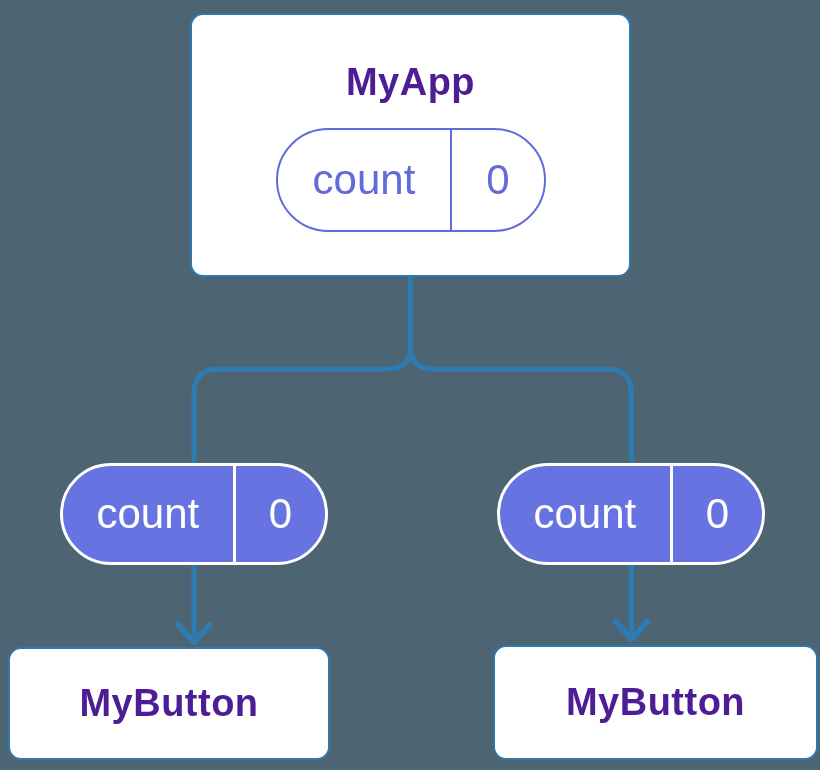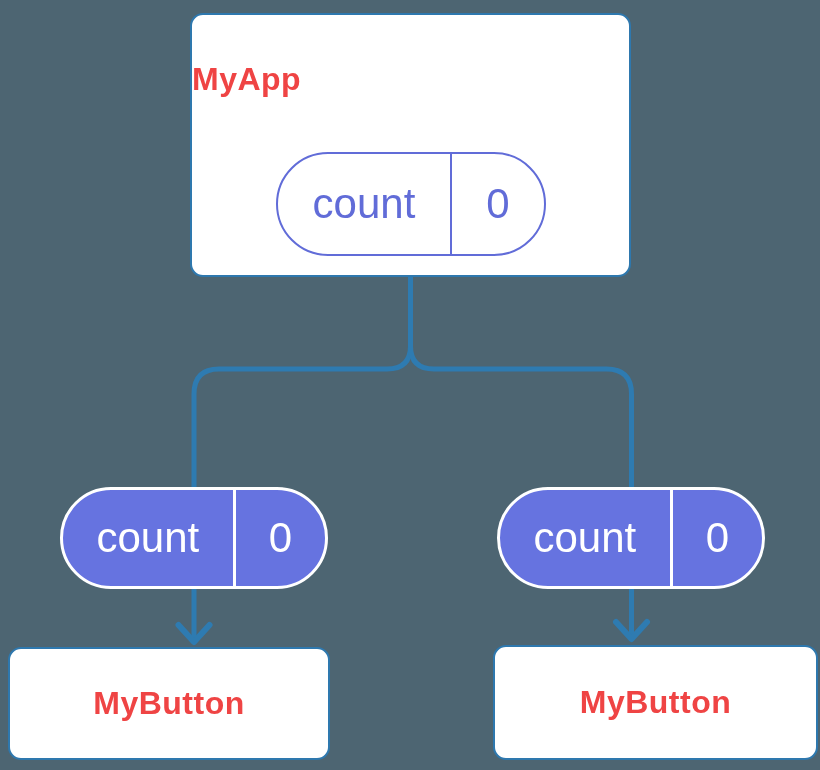--- a/index.html
+++ b/index.html
@@ -30,24 +30,25 @@
     box-sizing: border-box;
     z-index: 1;
   }
   .node-root {
     left: 190px;
     top: 13px;
     width: 441px;
     height: 264px;
   }
   .node-title {
-    font-size: 32px;
+    font-size: 38px;
     font-weight: 700;
-    color: #ef4444;
+    color: #4c1d95;
     letter-spacing: 0.5px;
+    text-align: center;
     white-space: nowrap;
   }
   .node-root .node-title {
     position: absolute;
     left: 0;
     right: 0;
     top: 46px;
   }
   .node-leaf {
     display: flex;
@@ -65,21 +66,20 @@
     top: 645px;
     width: 325px;
     height: 115px;
   }
   .pill {
     display: flex;
     box-sizing: border-box;
     border-radius: 60px;
     overflow: hidden;
     z-index: 2;
-    margin-top: 24px;
   }
   .pill-cell {
     display: flex;
     align-items: center;
     justify-content: center;
     font-size: 42px;
     line-height: 1;
     white-space: nowrap;
   }
   .pill-cell-name { width: 65.5%; }

